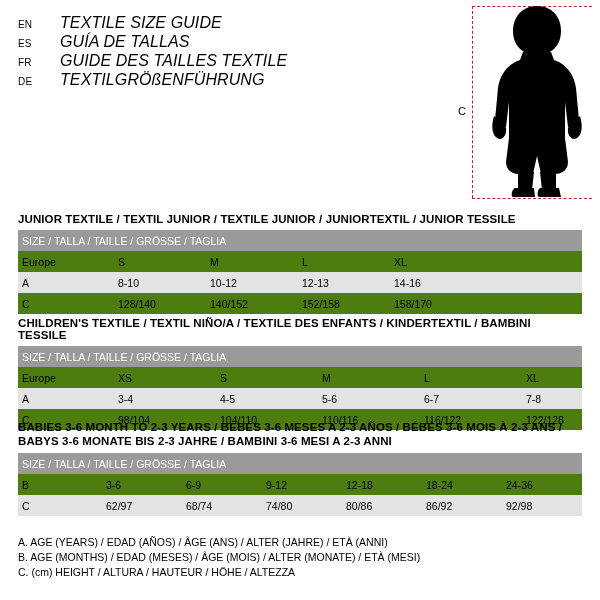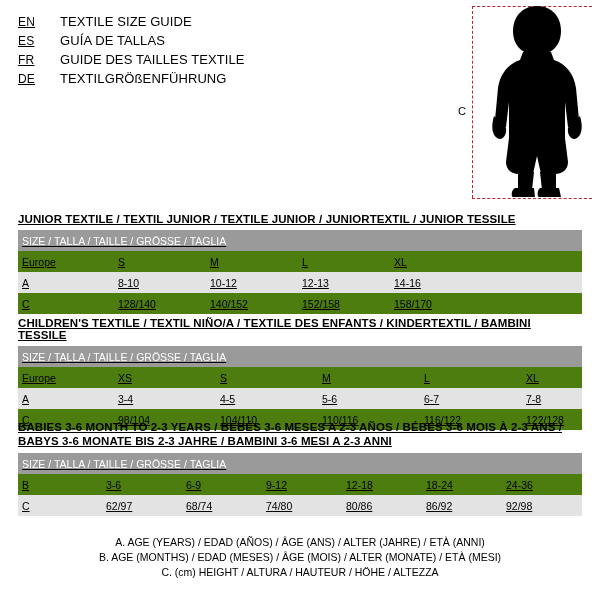--- a/index.html
+++ b/index.html
@@ -23,27 +23,27 @@
     top: 14px;
     width: 420px;
   }
   .lang-row {
     display: flex;
     align-items: baseline;
     height: 19px;
   }
   .lang-code {
     width: 42px;
-    font-size: 12px;
+    font-size: 10px;
     letter-spacing: 0.2px;
-    text-decoration: underline;
   }
   .lang-title {
-    font-size: 13px;
+    font-size: 16px;
     letter-spacing: 0.1px;
+    font-style: italic;
   }
 
   
   .figure-area {
     position: absolute;
     left: 440px;
     top: 0px;
     width: 160px;
     height: 205px;
   }
@@ -73,21 +73,20 @@
     position: absolute;
     left: 42px;
     top: 4px;
   }
 
   
   .section {
     position: absolute;
     left: 18px;
     width: 564px;
-    text-decoration: underline;
   }
   .section-title {
     font-size: 11.5px;
     font-weight: bold;
     margin-bottom: 5px;
     letter-spacing: 0.1px;
   }
 
   table.size-table {
     border-collapse: collapse;
@@ -290,17 +289,17 @@
         <td>68/74</td>
         <td>74/80</td>
         <td>80/86</td>
         <td>86/92</td>
         <td>92/98</td>
       </tr>
     </tbody>
   </table>
 </div>
 
-<div class="legend" style="top:535px;text-align:center;">
+<div class="legend" style="top:535px;">
   <div>A. AGE (YEARS) / EDAD (AÑOS) / ÂGE (ANS) / ALTER (JAHRE) / ETÀ (ANNI)</div>
   <div>B. AGE (MONTHS) / EDAD (MESES) / ÂGE (MOIS) / ALTER (MONATE) / ETÀ (MESI)</div>
   <div>C. (cm) HEIGHT / ALTURA / HAUTEUR / HÖHE / ALTEZZA</div>
 </div>
 
 </body></html>

